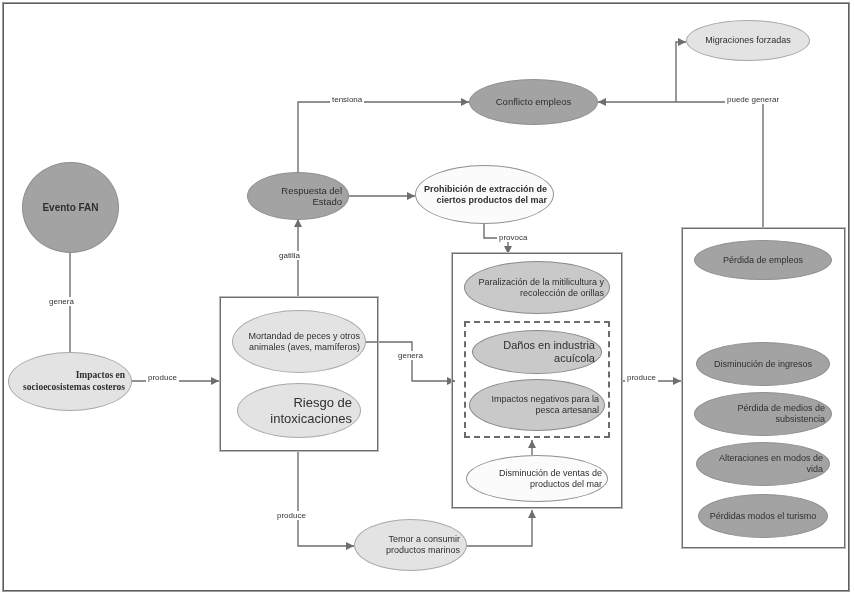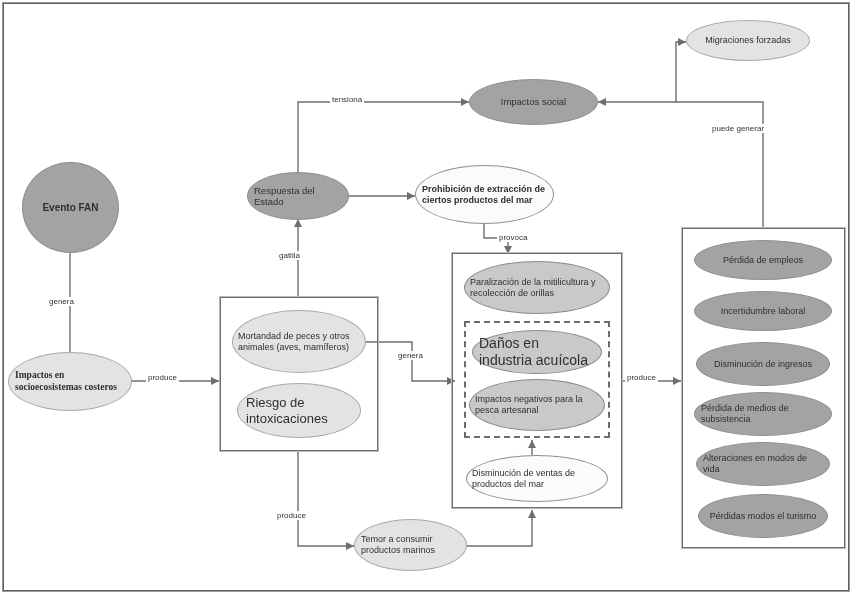--- a/index.html
+++ b/index.html
@@ -2,21 +2,21 @@
 <html><head>
 <meta charset="utf-8">
 <style>
   html,body{margin:0;padding:0;background:#ffffff;}
   body{width:855px;height:597px;font-family:"Liberation Sans","DejaVu Sans",sans-serif;}
   #stage{position:relative;width:855px;height:597px;overflow:hidden;background:#fff;}
   #frame{position:absolute;left:3px;top:3px;width:846px;height:588px;
          border:1px solid #5f5f5f;box-shadow:0 0 0 1px #9a9a9a;box-sizing:border-box;background:#fff;}
   svg#wires{position:absolute;left:0;top:0;width:855px;height:597px;}
   .node{position:absolute;display:flex;align-items:center;justify-content:center;
-        text-align:left;box-sizing:border-box;line-height:1.18;color:#2f2f2f;}
+        text-align:right;box-sizing:border-box;line-height:1.18;color:#2f2f2f;}
   .ell{border-radius:50%;}
   .dark{background:#a3a3a3;border:1px solid #8f8f8f;}
   .mid{background:#c9c9c9;border:1px solid #8a8a8a;}
   .light{background:#e3e3e3;border:1px solid #a8a8a8;}
   .white{background:#fbfbfb;border:1px solid #909090;}
   .bold{font-weight:bold;}
   .grpbox{position:absolute;border:1px solid #6e6e6e;box-shadow:0 0 0 1px #b9b9b9;
           box-sizing:border-box;background:transparent;}
   .dashbox{position:absolute;border:2px dashed #6b6b6b;box-sizing:border-box;background:transparent;}
   .edgelabel{position:absolute;font-size:8px;color:#333;background:#fff;padding:0 2px;white-space:nowrap;}
@@ -65,49 +65,48 @@
   <div class="node ell dark bold" style="left:22px;top:162px;width:97px;height:91px;font-size:10px;">Evento FAN</div>
 
   <div class="node ell light bold" style="left:8px;top:352px;width:124px;height:59px;font-size:9.5px;padding:0 6px;font-family:Liberation Serif, serif;">Impactos en socioecosistemas costeros</div>
 
   <div class="grpbox" style="left:220px;top:297px;width:158px;height:154px;"></div>
   <div class="node ell light" style="left:232px;top:310px;width:134px;height:63px;font-size:9px;padding:0 5px;">Mortandad de peces y otros animales (aves, mamíferos)</div>
   <div class="node ell light" style="left:237px;top:383px;width:124px;height:55px;font-size:13px;padding:0 8px;">Riesgo de intoxicaciones</div>
 
   <div class="node ell dark" style="left:247px;top:172px;width:102px;height:48px;font-size:9.5px;padding:0 6px;">Respuesta del Estado</div>
 
-  <div class="node ell dark" style="left:469px;top:79px;width:129px;height:46px;font-size:9.5px;">Impactos social</div>
+  <div class="node ell dark" style="left:469px;top:79px;width:129px;height:46px;font-size:9.5px;">Conflicto empleos</div>
 
   <div class="node ell light" style="left:686px;top:20px;width:124px;height:41px;font-size:9px;">Migraciones forzadas</div>
 
   <div class="node ell white" style="left:415px;top:165px;width:139px;height:59px;font-size:9px;padding:0 6px;font-weight:bold;">Prohibición de extracción de ciertos productos del mar</div>
 
   <div class="grpbox" style="left:452px;top:253px;width:170px;height:255px;"></div>
 
   <div class="node ell mid" style="left:464px;top:261px;width:146px;height:53px;font-size:9px;padding:0 5px;">Paralización de la mitilicultura y recolección de orillas</div>
 
   <div class="dashbox" style="left:464px;top:321px;width:146px;height:117px;"></div>
-  <div class="node ell mid" style="left:472px;top:330px;width:130px;height:44px;font-size:14px;padding:0 6px;">Daños en industria acuícola</div>
+  <div class="node ell mid" style="left:472px;top:330px;width:130px;height:44px;font-size:11px;padding:0 6px;">Daños en industria acuícola</div>
   <div class="node ell mid" style="left:469px;top:379px;width:136px;height:52px;font-size:9px;padding:0 5px;">Impactos negativos para la pesca artesanal</div>
 
   <div class="node ell white" style="left:466px;top:455px;width:142px;height:47px;font-size:9px;padding:0 5px;">Disminución de ventas de productos del mar</div>
 
   <div class="node ell light" style="left:354px;top:519px;width:113px;height:52px;font-size:9px;padding:0 6px;">Temor a consumir productos marinos</div>
 
   <div class="grpbox" style="left:682px;top:228px;width:163px;height:320px;"></div>
 
   <div class="node ell dark" style="left:694px;top:240px;width:138px;height:40px;font-size:9px;">Pérdida de empleos</div>
-  <div class="node ell dark" style="left:694px;top:291px;width:138px;height:40px;font-size:9px;">Incertidumbre laboral</div>
   <div class="node ell dark" style="left:694px;top:392px;width:138px;height:44px;font-size:9px;padding:0 6px;">Pérdida de medios de subsistencia</div>
   <div class="node ell dark" style="left:696px;top:342px;width:134px;height:44px;font-size:9px;padding:0 8px;">Disminución de ingresos</div>
   <div class="node ell dark" style="left:696px;top:442px;width:134px;height:44px;font-size:9px;padding:0 6px;">Alteraciones en modos de vida</div>
   <div class="node ell dark" style="left:698px;top:494px;width:130px;height:44px;font-size:9px;padding:0 6px;">Pérdidas modos el turismo</div>
 
   <div class="edgelabel" style="left:47px;top:297px;">genera</div>
   <div class="edgelabel" style="left:146px;top:373px;">produce</div>
   <div class="edgelabel" style="left:330px;top:95px;">tensiona</div>
   <div class="edgelabel" style="left:277px;top:251px;">gatilla</div>
-  <div class="edgelabel" style="left:710px;top:95px;margin-top:29px;">puede generar</div>
+  <div class="edgelabel" style="left:725px;top:95px;">puede generar</div>
   <div class="edgelabel" style="left:487px;top:233px;margin-left:10px;">provoca</div>
   <div class="edgelabel" style="left:396px;top:351px;">genera</div>
   <div class="edgelabel" style="left:625px;top:373px;">produce</div>
   <div class="edgelabel" style="left:275px;top:511px;">produce</div>
 </div>
 
 </body></html>

